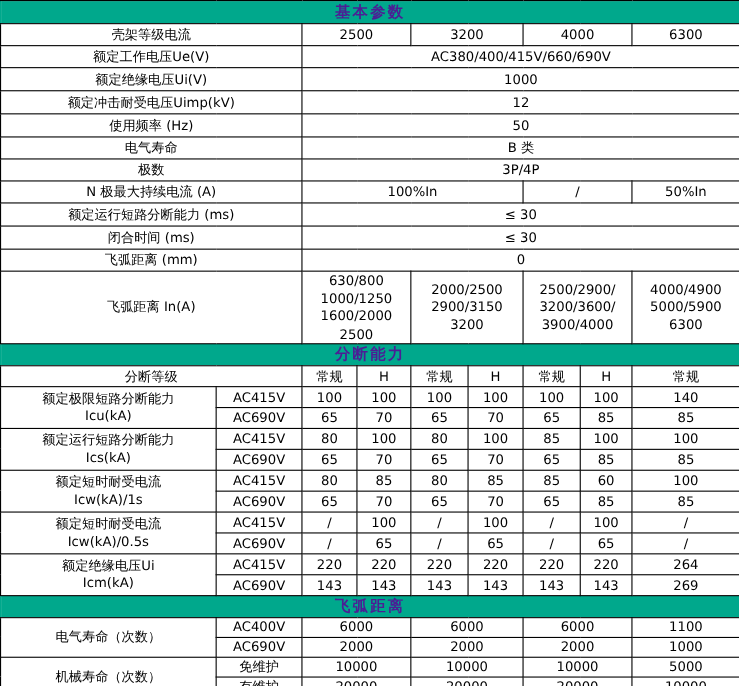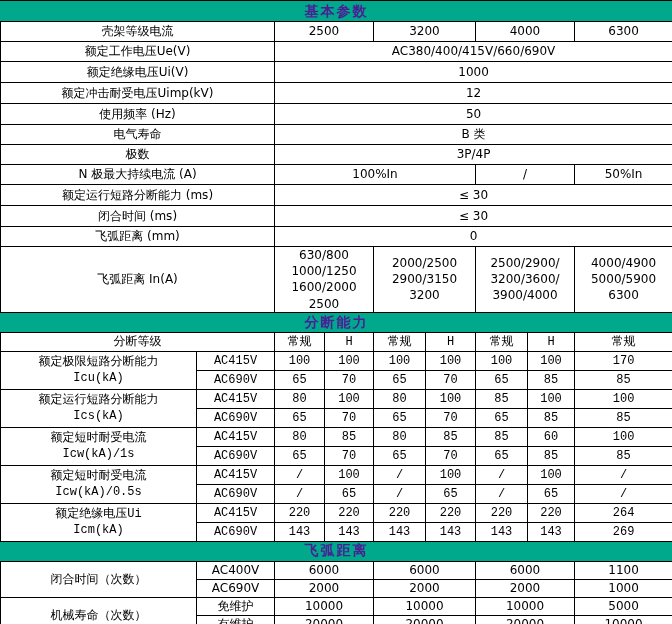--- a/index.html
+++ b/index.html
@@ -45,21 +45,21 @@
     padding-left: 4px;
   }
   td.ctr {
     text-align: center;
   }
   .multi {
     white-space: pre-line;
   }
   tr.h21 { height: 21px; }
   tr.h20 { height: 20px; }
-  tr.h19 { height: 19px; font-family: Liberation Mono, monospace; }
+  tr.h19 { height: 19px; }
   tr.h18 { height: 18px; }
   tr.h58 { height: 58px; }
 </style>
 </head>
 <body>
 
 <div class="page">
 <table class="spec">
   <colgroup>
     <col style="width:196px">
@@ -166,21 +166,21 @@
     <tr class="h19">
       <td rowspan="2" class="lbl multi">额定极限短路分断能力
 Icu(kA)</td>
       <td class="ctr">AC415V</td>
       <td class="ctr">100</td>
       <td class="ctr">100</td>
       <td class="ctr">100</td>
       <td class="ctr">100</td>
       <td class="ctr">100</td>
       <td class="ctr">100</td>
-      <td class="ctr">170</td>
+      <td class="ctr">140</td>
     </tr>
     <tr class="h19">
       <td class="ctr">AC690V</td>
       <td class="ctr">65</td>
       <td class="ctr">70</td>
       <td class="ctr">65</td>
       <td class="ctr">70</td>
       <td class="ctr">65</td>
       <td class="ctr">85</td>
       <td class="ctr">85</td>
@@ -276,21 +276,21 @@
       <td class="ctr">143</td>
       <td class="ctr">143</td>
       <td class="ctr">269</td>
     </tr>
 
     <tr class="band h19">
       <td colspan="9">飞弧距离</td>
     </tr>
 
     <tr class="h18">
-      <td rowspan="2" class="lbl">闭合时间（次数）</td>
+      <td rowspan="2" class="lbl">电气寿命（次数）</td>
       <td class="ctr">AC400V</td>
       <td colspan="2" class="ctr">6000</td>
       <td colspan="2" class="ctr">6000</td>
       <td colspan="2" class="ctr">6000</td>
       <td class="ctr">1100</td>
     </tr>
     <tr class="h18">
       <td class="ctr">AC690V</td>
       <td colspan="2" class="ctr">2000</td>
       <td colspan="2" class="ctr">2000</td>

